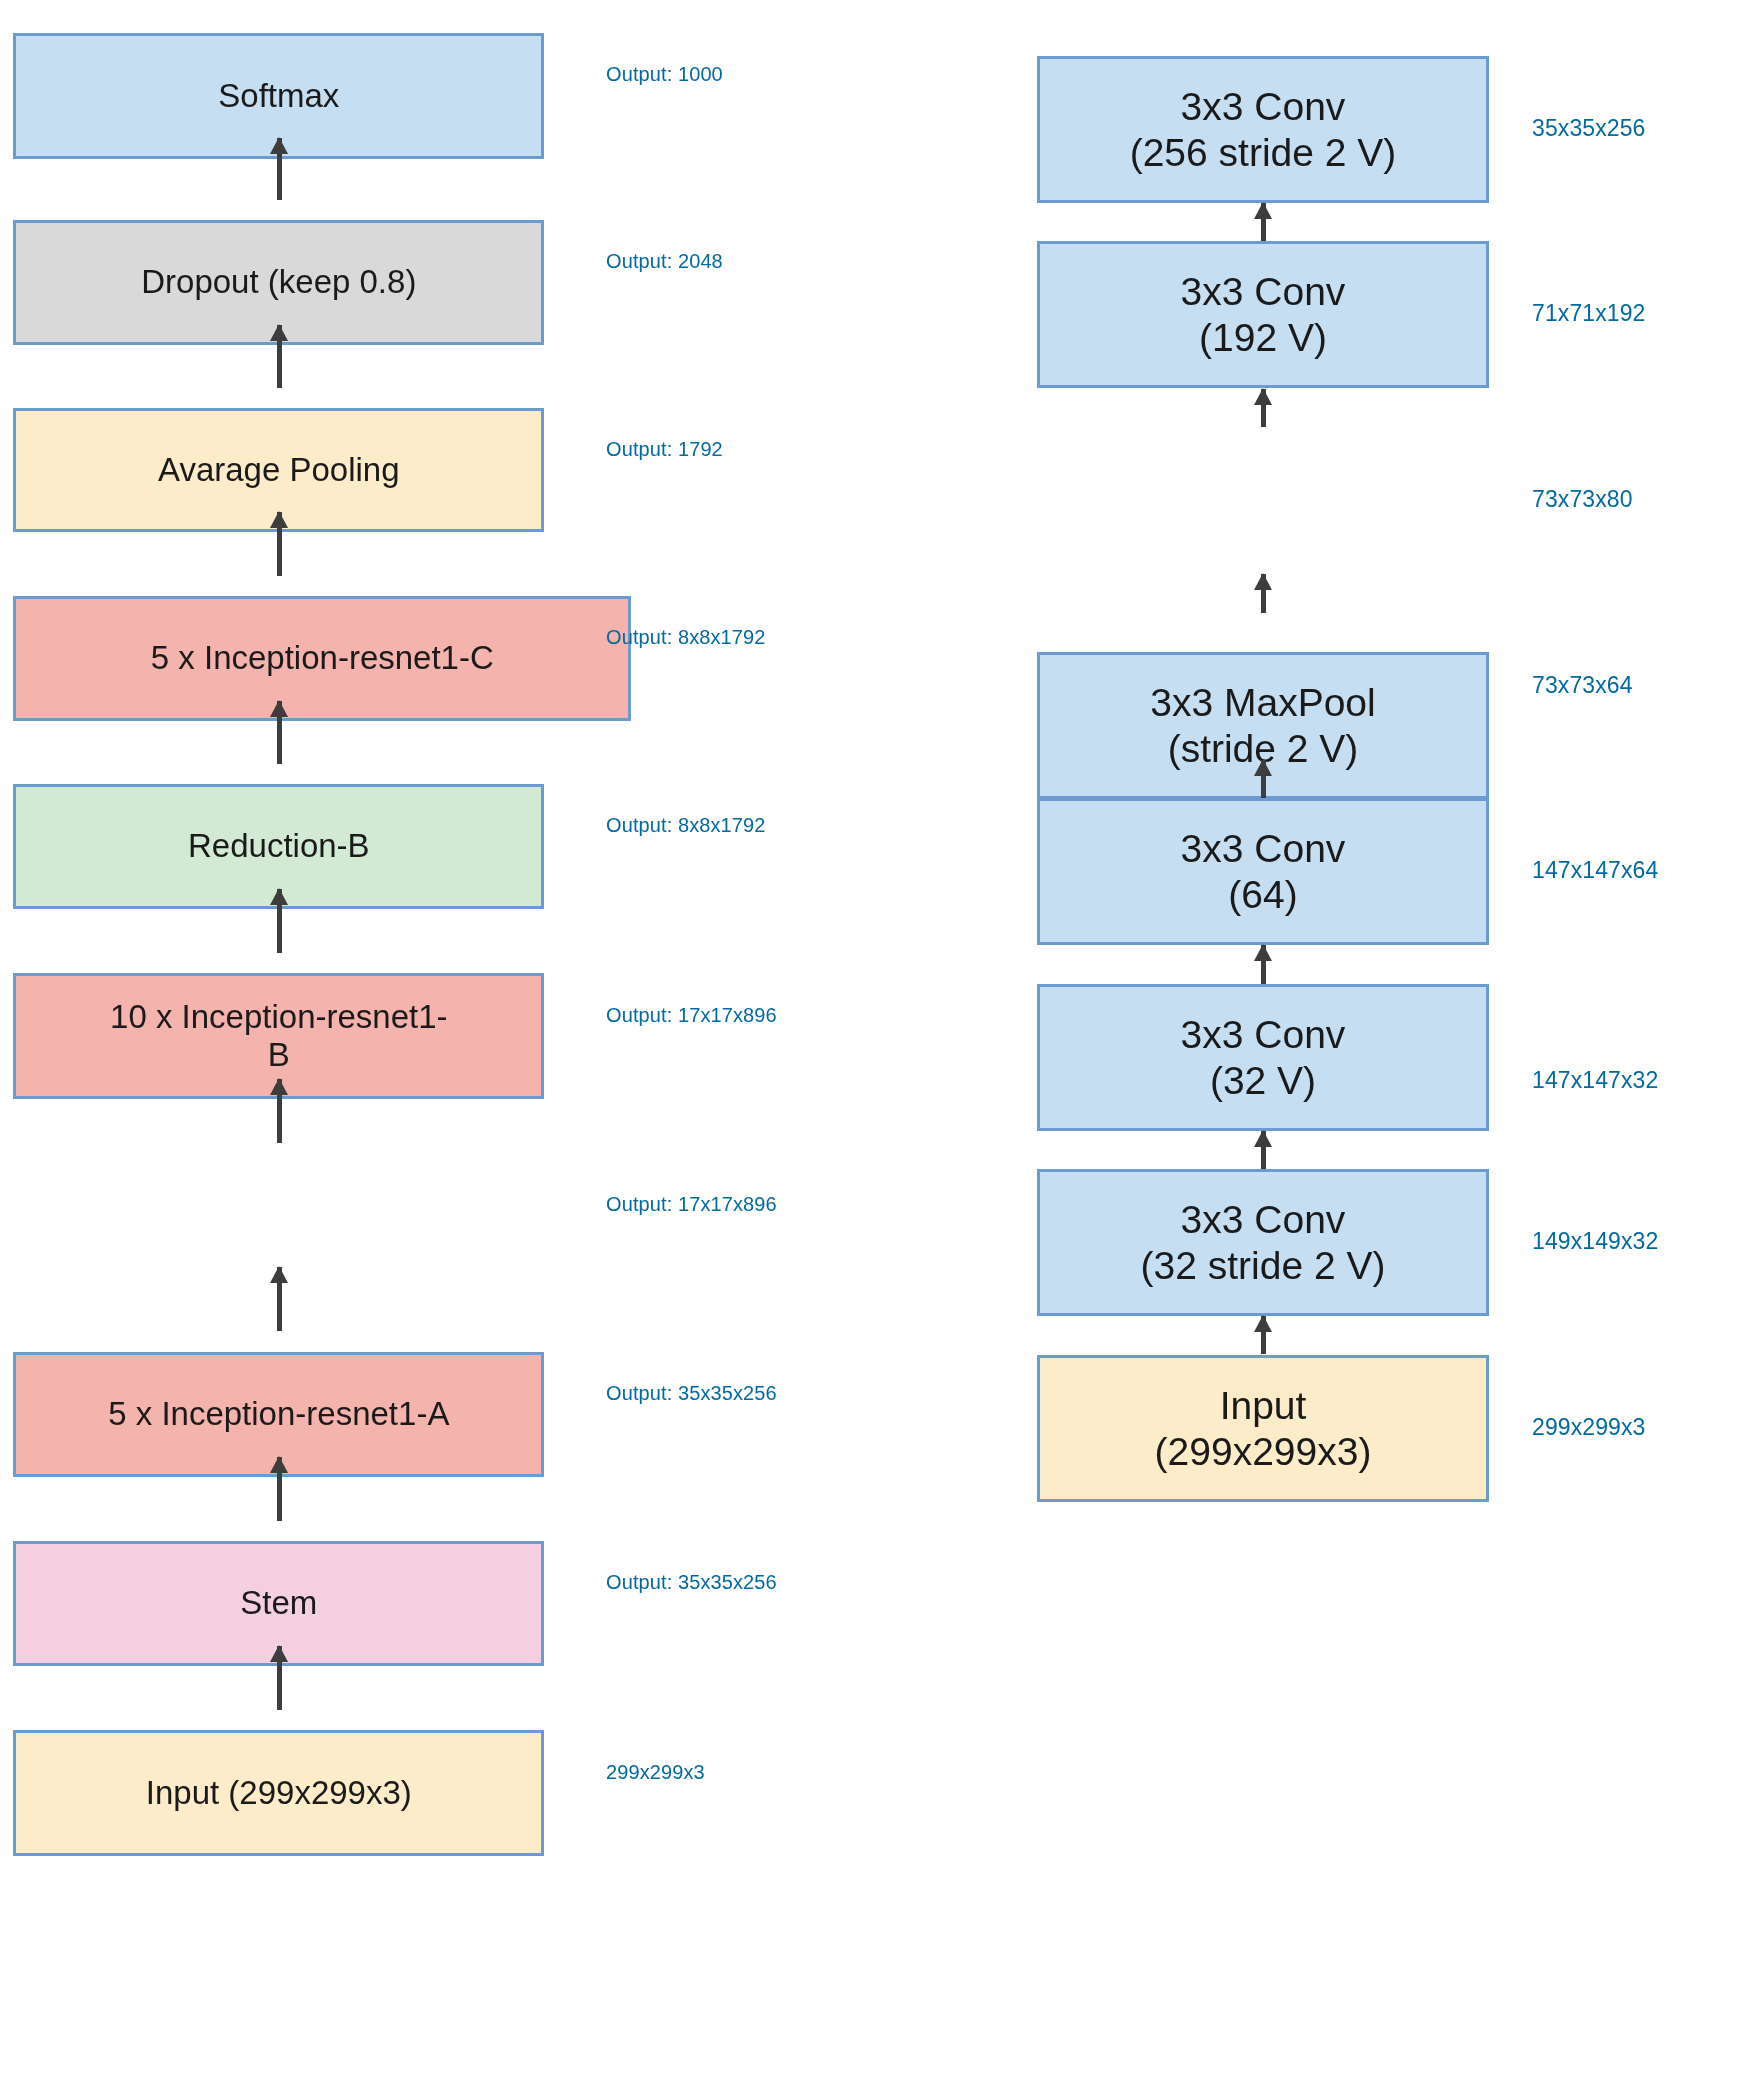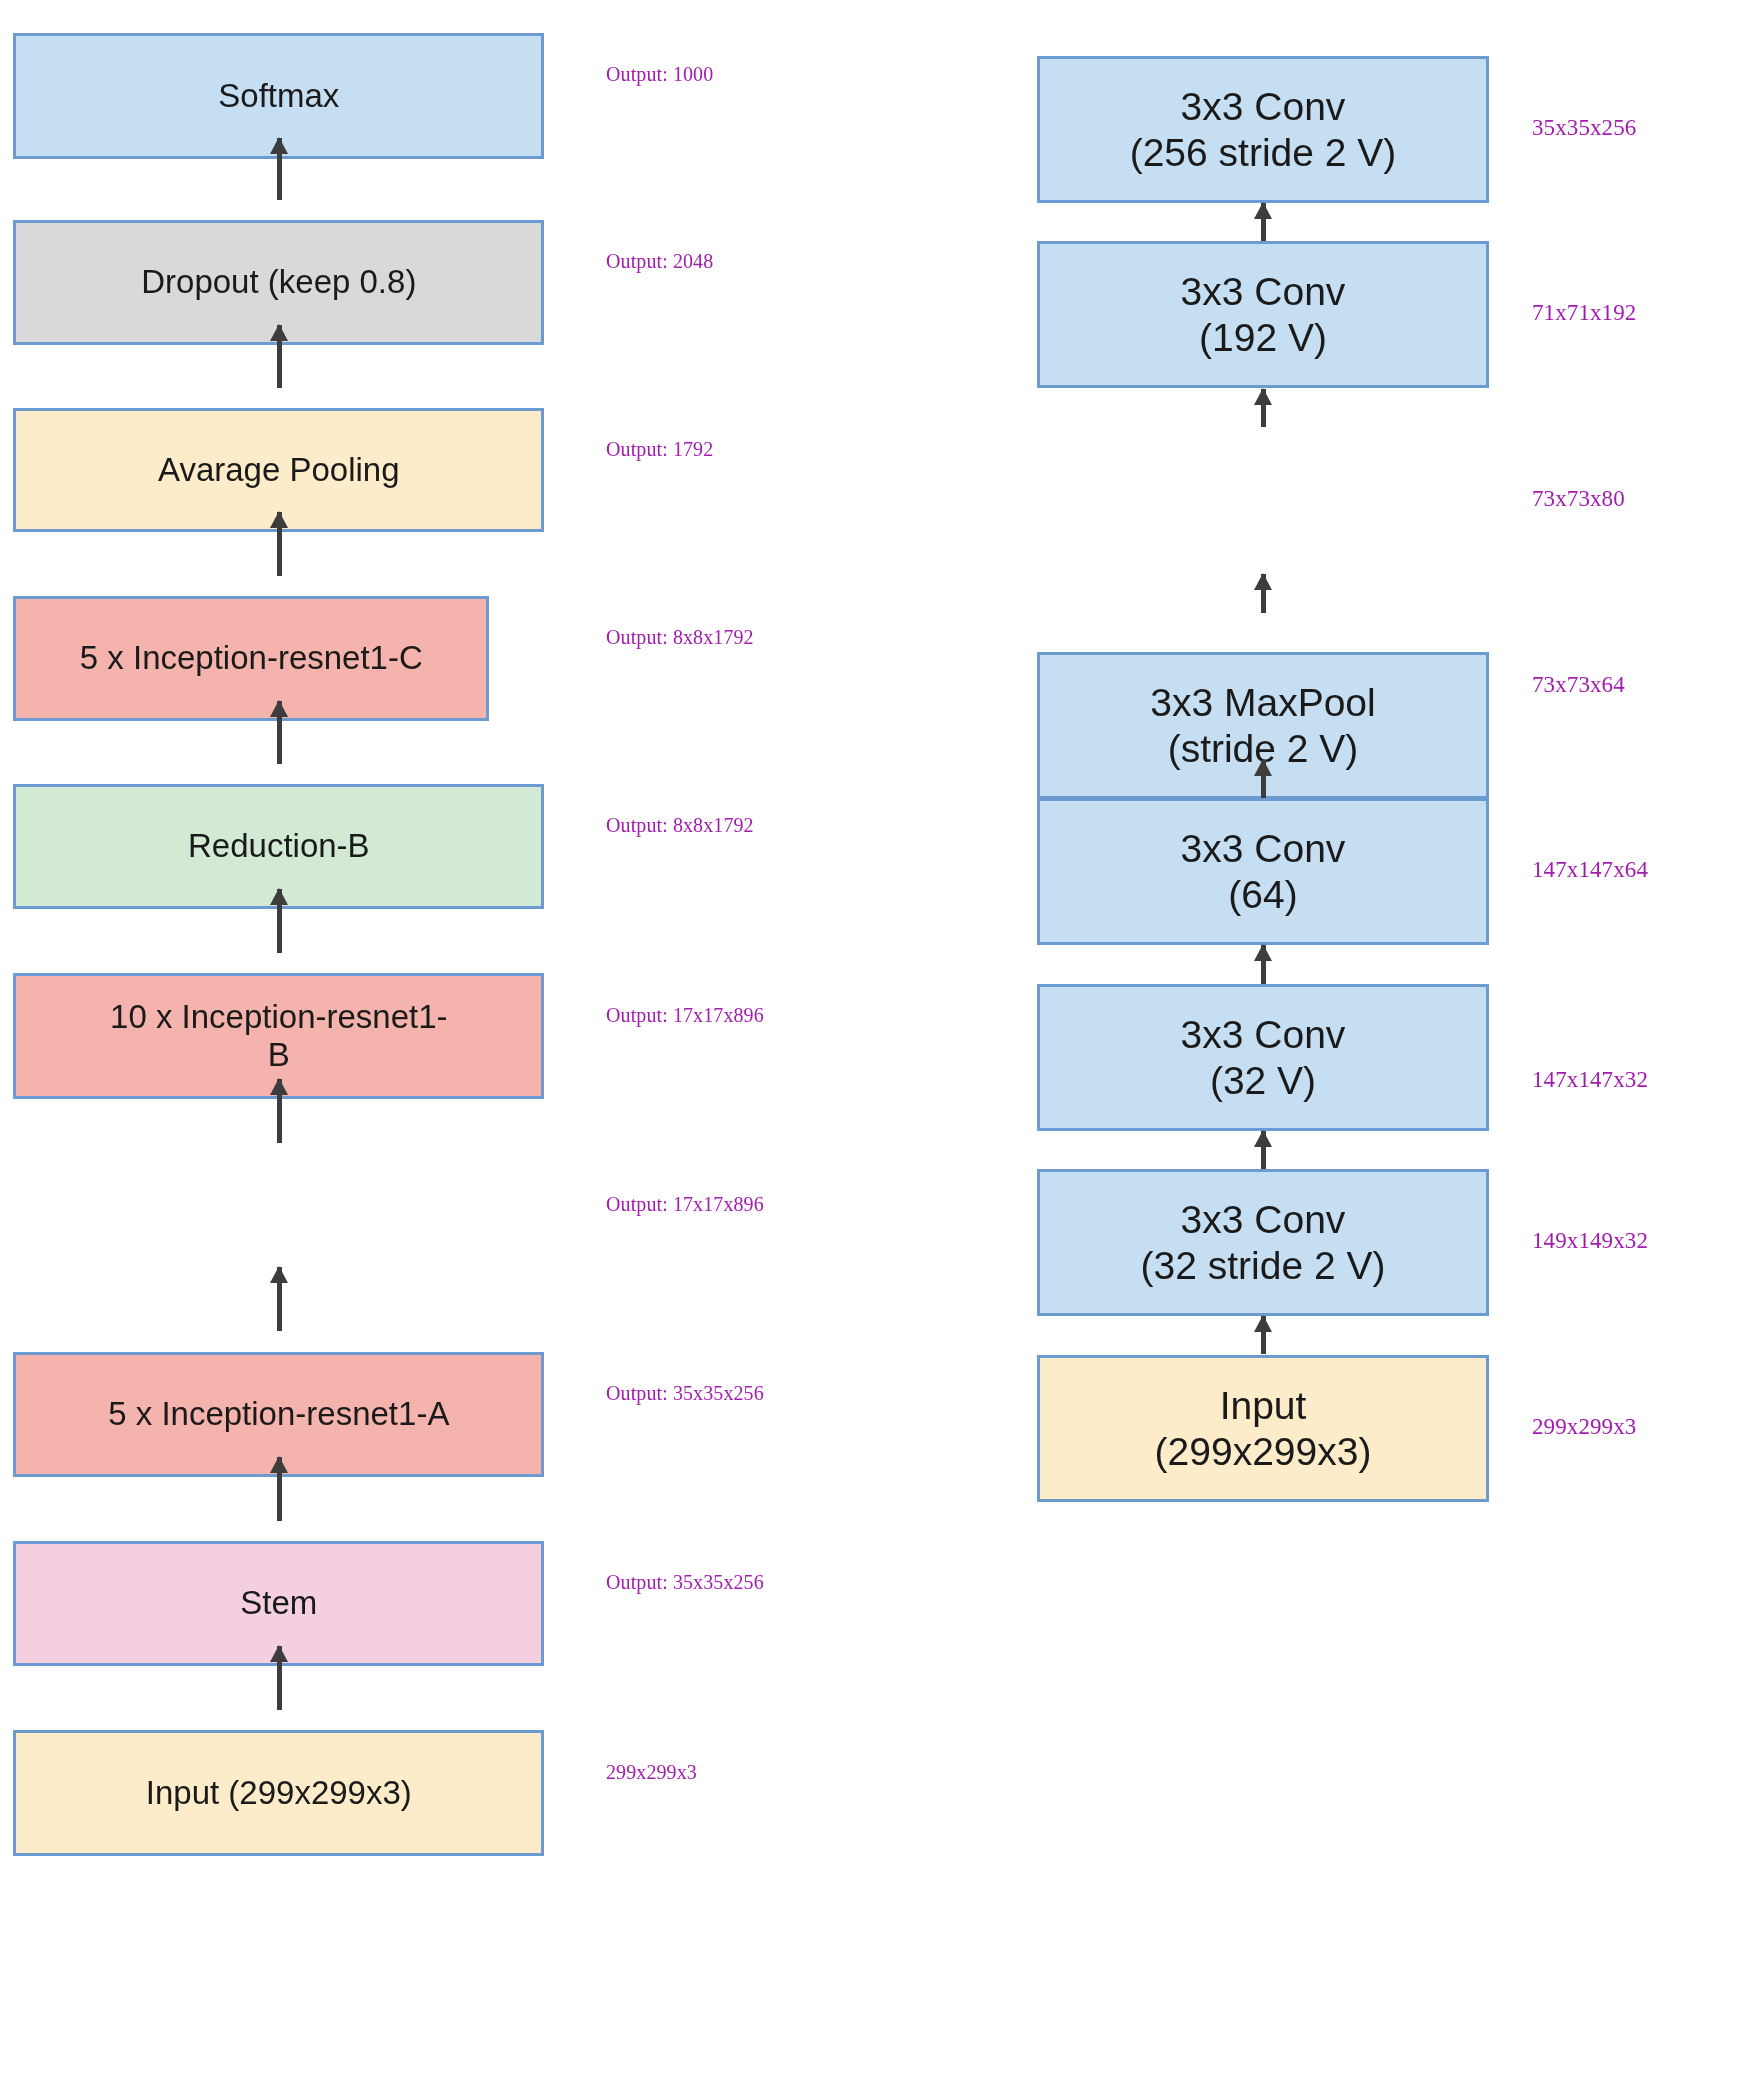--- a/index.html
+++ b/index.html
@@ -58,24 +58,23 @@
 
   
   .col-left .node { font-size: 33px; margin-top: 20px; }
   
   .col-right .node { font-size: 39px; }
 
   
   .side-label {
     position: absolute;
     font-size: 20px;
-    color: #a21caf;
+    color: #0369a1;
     white-space: nowrap;
     letter-spacing: 0.1px;
-    font-family: Liberation Serif, serif;
   }
   .col-right .side-label { font-size: 23px; }
 
   
   .arrow {
     position: absolute;
     width: 4.9px;
     background: #3d3d3d;
   }
   .arrow::after {
@@ -105,21 +104,21 @@
       <div class="node fill-gray" style="left: 13.3px; top: 200px; width: 531px; height: 125px;">
         <span class="node-text">Dropout (keep 0.8)</span>
       </div>
       <div class="side-label" style="left: 606px; top: 250px;">Output: 2048</div>
       <div class="arrow" style="left: 277px; top: 325px; height: 63px;"></div>
       <div class="node fill-yellow" style="left: 13.3px; top: 388px; width: 531px; height: 124px;">
         <span class="node-text">Avarage Pooling</span>
       </div>
       <div class="side-label" style="left: 606px; top: 438px;">Output: 1792</div>
       <div class="arrow" style="left: 277px; top: 512px; height: 64px;"></div>
-      <div class="node fill-red" style="left: 13.3px; top: 576px; width: 476px; height: 125px;">
+      <div class="node fill-red" style="left: 13.3px; top: 576px; width: 618px; height: 125px;">
         <span class="node-text">5 x Inception-resnet1-C</span>
       </div>
       <div class="side-label" style="left: 606px; top: 626px;">Output: 8x8x1792</div>
       <div class="arrow" style="left: 277px; top: 701px; height: 63px;"></div>
       <div class="node fill-green" style="left: 13.3px; top: 764px; width: 531px; height: 125px;">
         <span class="node-text">Reduction-B</span>
       </div>
       <div class="side-label" style="left: 606px; top: 814px;">Output: 8x8x1792</div>
       <div class="arrow" style="left: 277px; top: 889px; height: 64px;"></div>
       <div class="node fill-red" style="left: 13.3px; top: 953px; width: 531px; height: 126px;">

